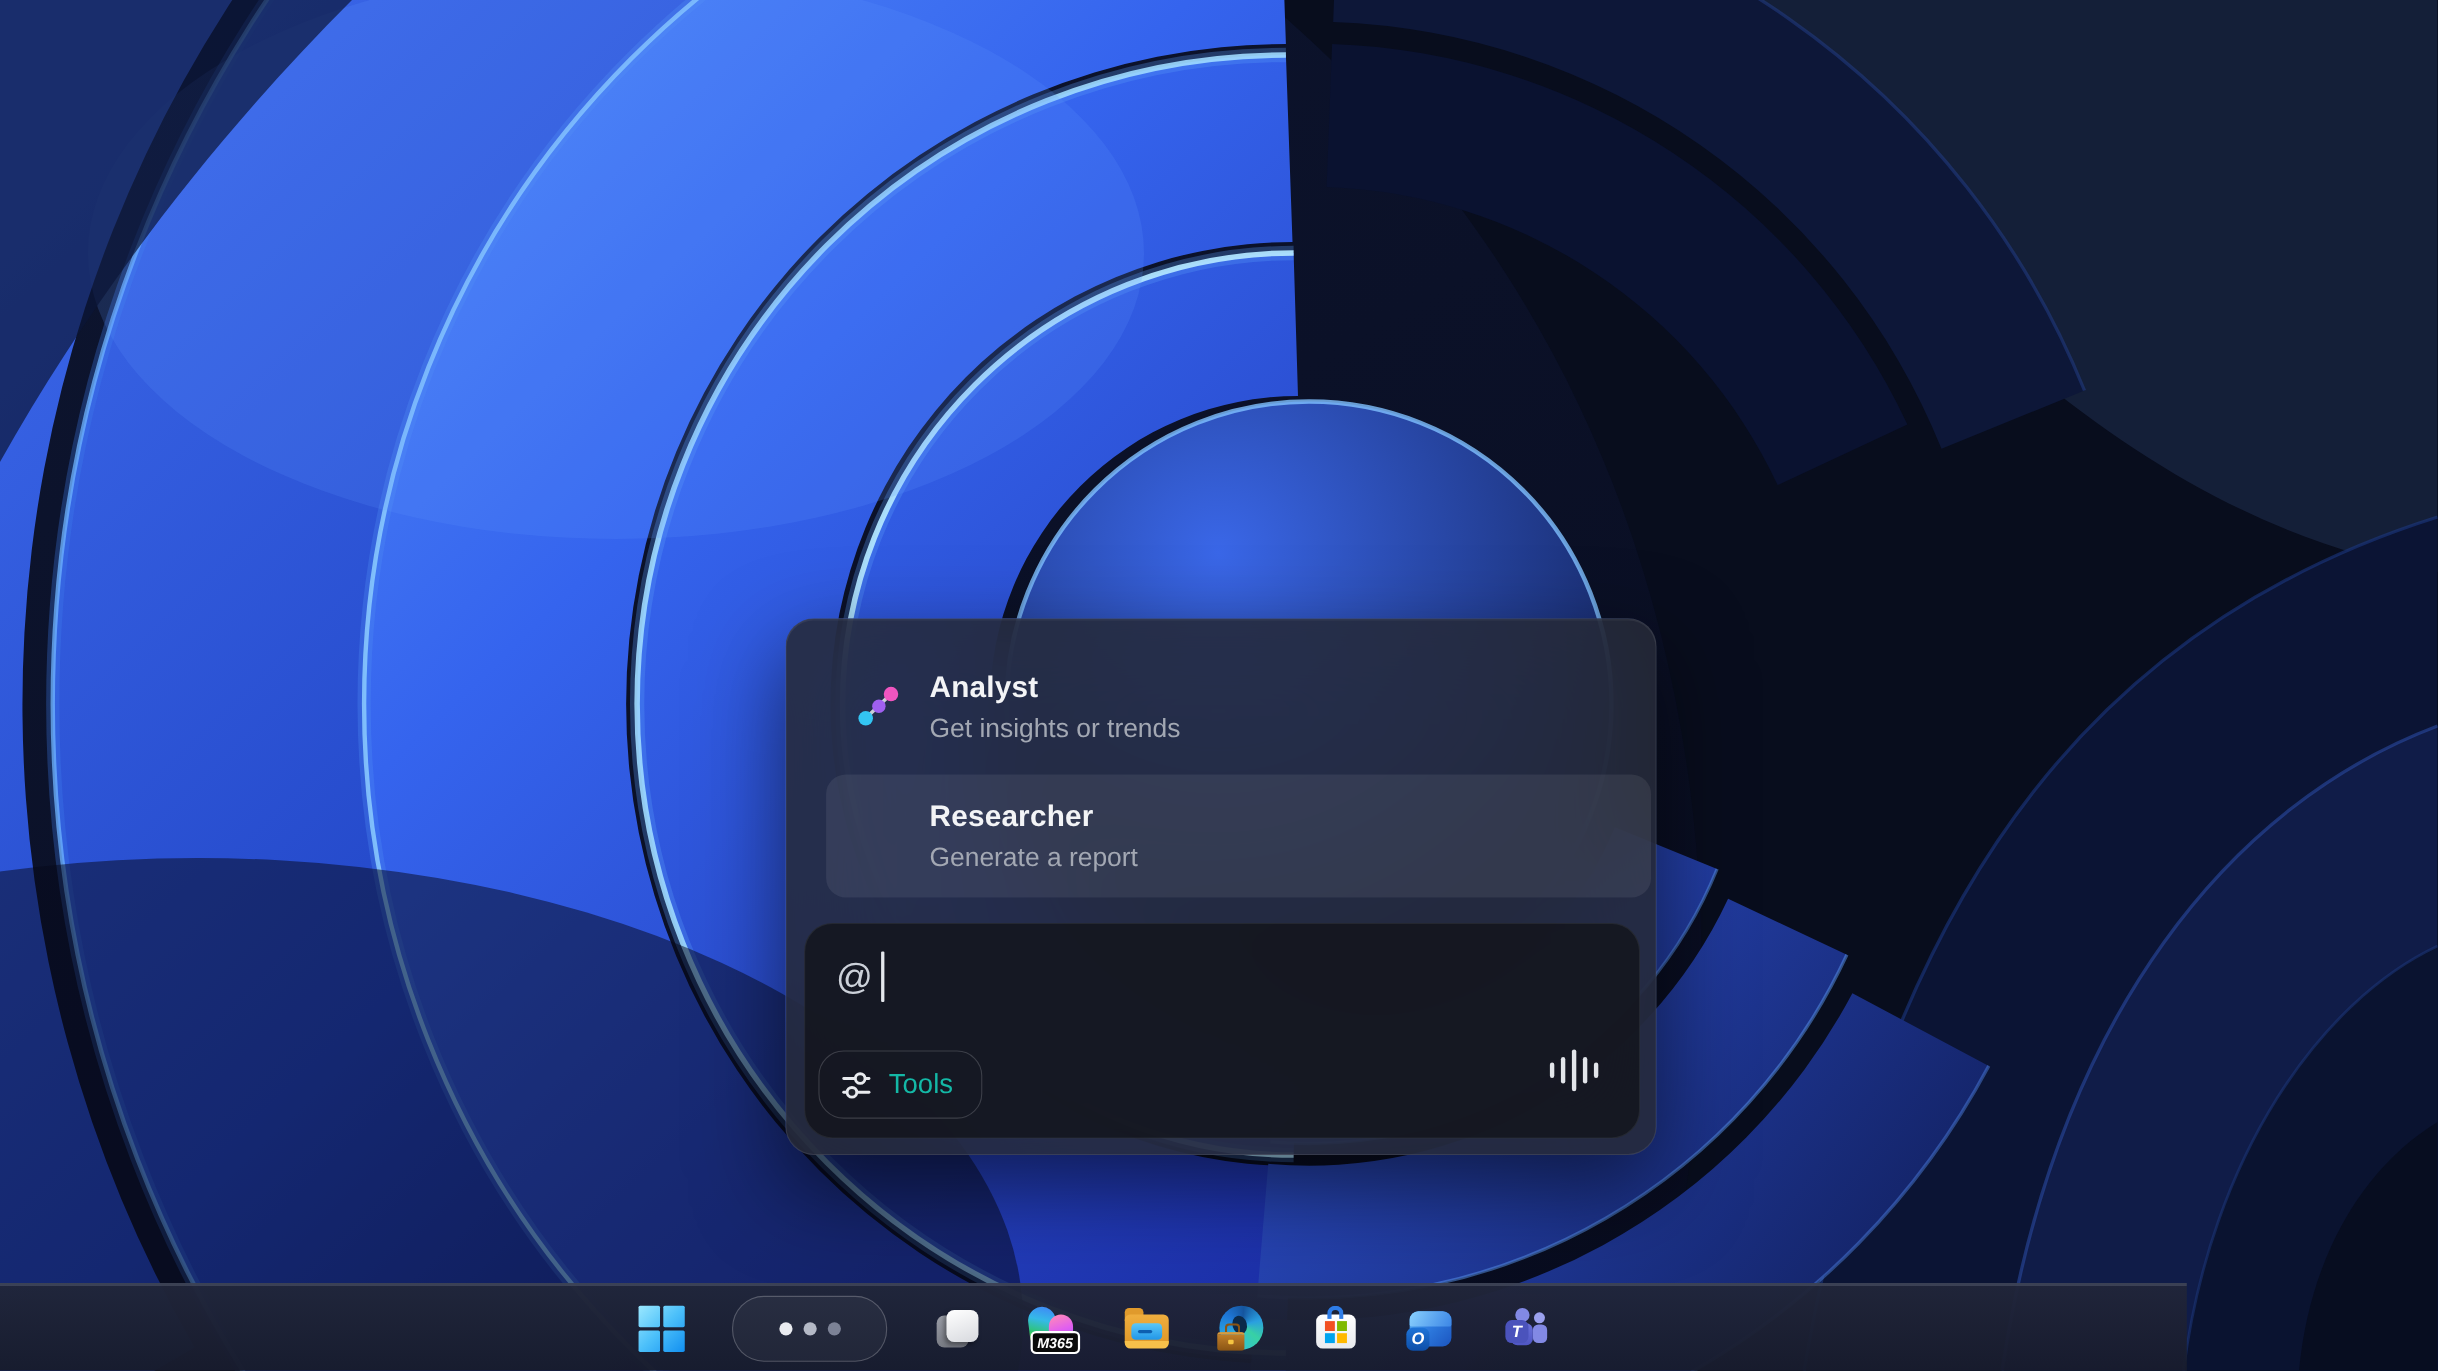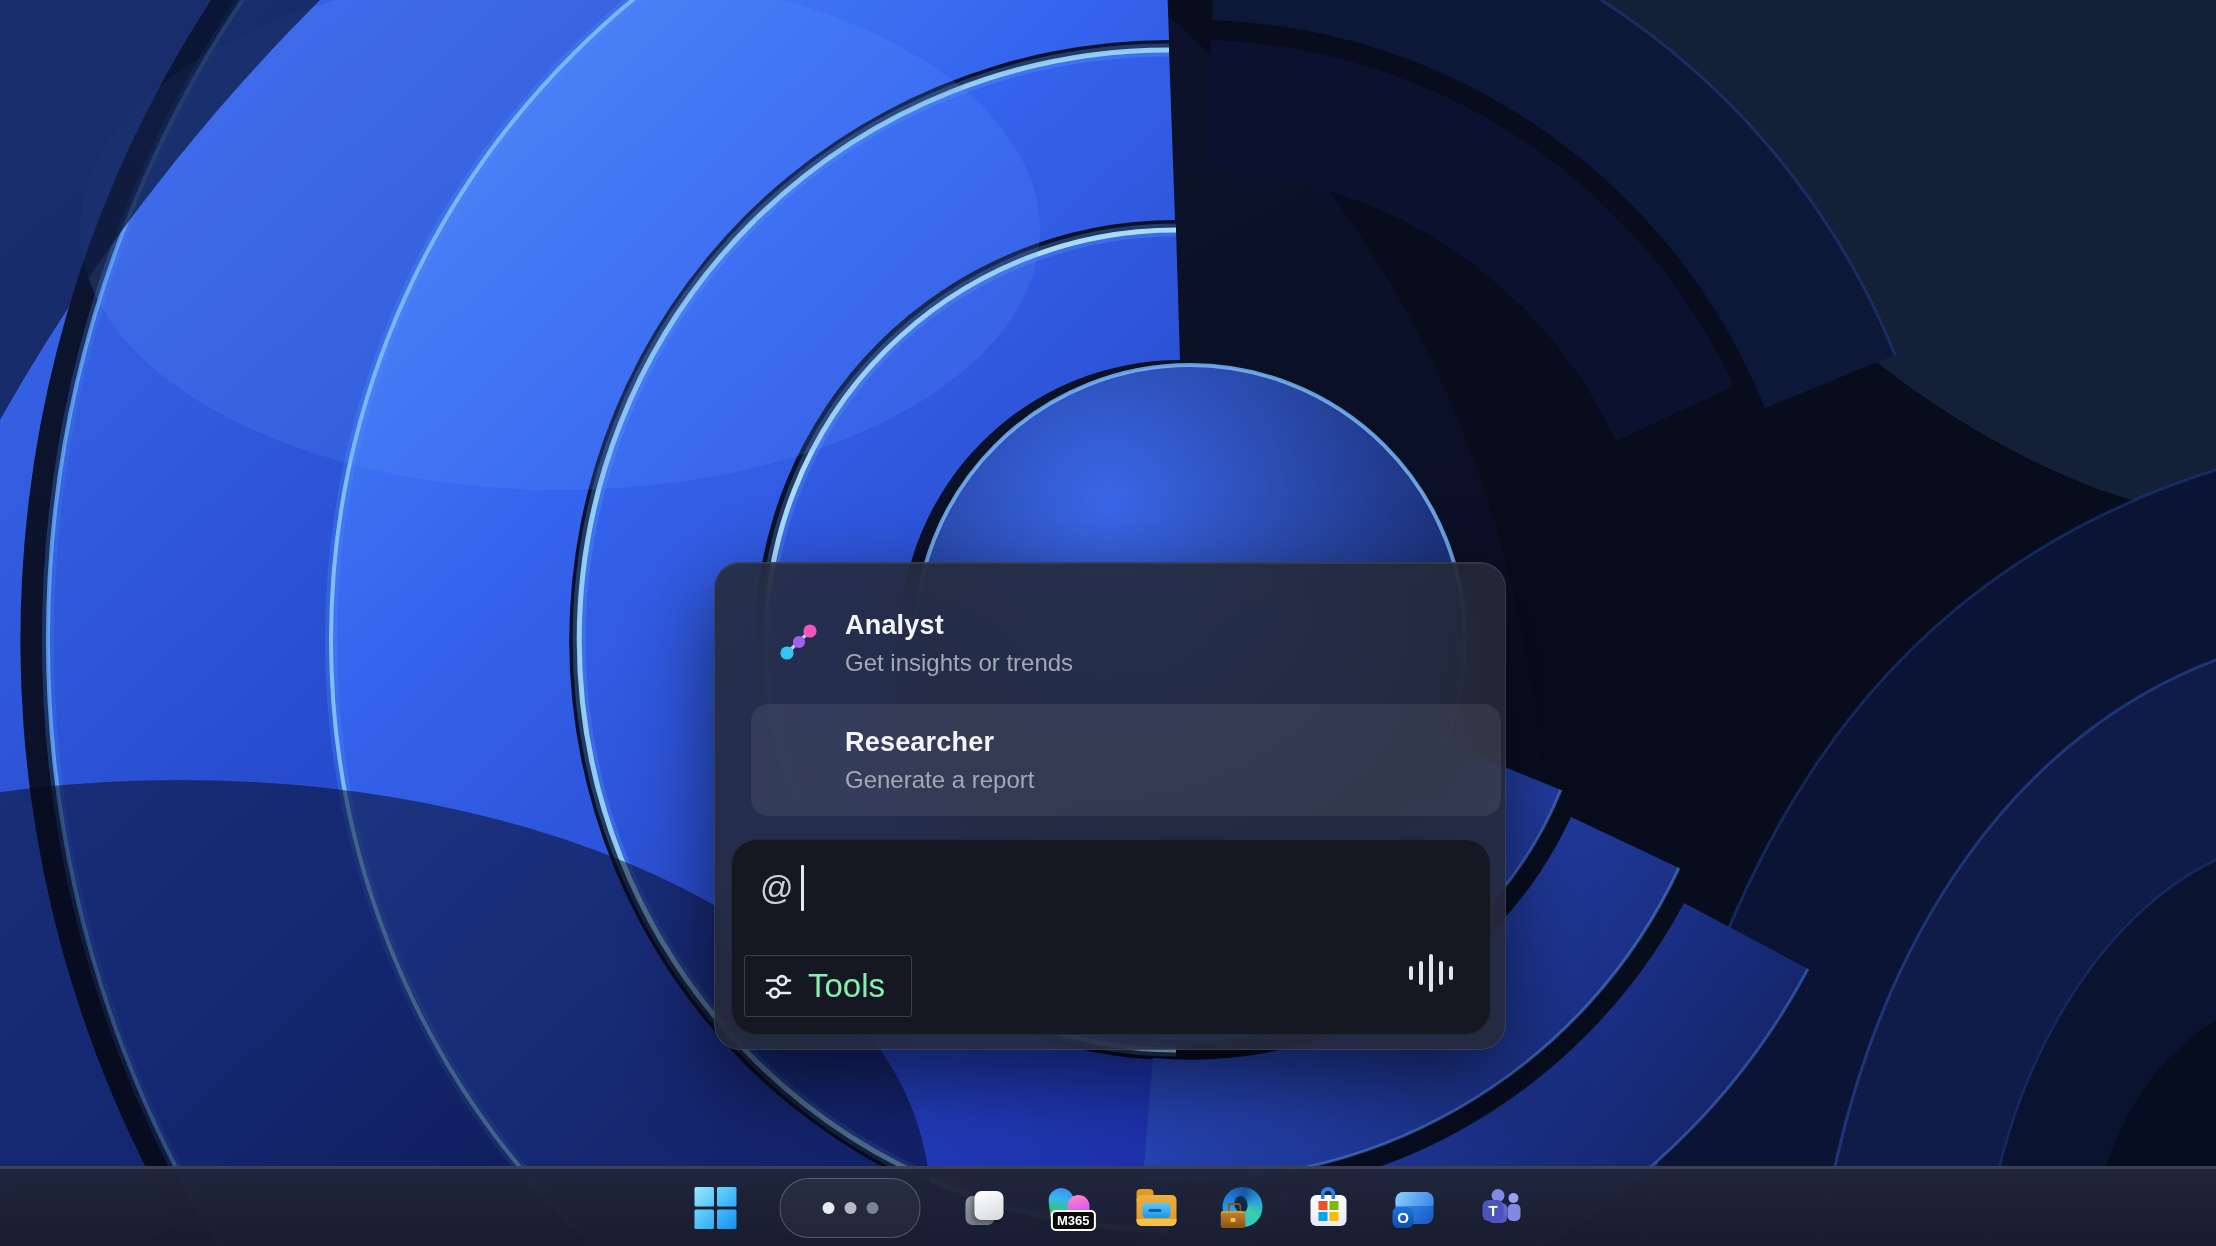--- a/index.html
+++ b/index.html
@@ -27,30 +27,30 @@
 
   
   .composer{position:absolute;left:16px;top:276px;width:760px;height:196px;border-radius:26px;
             background:rgba(19,21,28,0.85);border:1px solid rgba(255,255,255,0.07);box-sizing:border-box;}
   .cinput{position:absolute;left:28px;top:24px;display:flex;align-items:center;cursor:text;}
   .at{font-size:33px;color:#ccd1d9;line-height:48px;}
   .caret{width:3px;height:46px;background:#e4e7ec;margin-left:7px;border-radius:1px;
          animation:blink 1.15s steps(1) infinite;}
   @keyframes blink{0%,55%{opacity:1}56%,100%{opacity:0}}
   .tools-btn{position:absolute;left:12px;bottom:17px;height:62px;padding:0 26px 0 20px;
-             border-radius:3px;border:1px solid rgba(255,255,255,0.17);background:transparent;
-             display:flex;align-items:center;gap:16px;color:#86efac;font-size:33px;cursor:pointer;}
+             border-radius:23px;border:1px solid rgba(255,255,255,0.17);background:transparent;
+             display:flex;align-items:center;gap:16px;color:#14b8a6;font-size:25px;cursor:pointer;}
   .voice{position:absolute;right:37px;bottom:30px;height:62px;display:flex;align-items:center;gap:6px;cursor:pointer;}
   .vbar{width:4px;border-radius:2px;background:#e2e5ea;}
   .vb1,.vb5{height:14px}.vb2,.vb4{height:24px}.vb3{height:38px}
 
   
-  .taskbar{position:absolute;left:0;bottom:0;width:2216px;height:80px;
+  .taskbar{position:absolute;left:0;bottom:0;width:1988px;height:80px;
            background:linear-gradient(180deg,rgba(33,38,58,0.97),rgba(24,28,45,0.97));
-           border-top:3px solid rgba(150,160,185,0.28);box-sizing:border-box;}
+           border-top:3px solid rgba(150,160,185,0.28);box-sizing:border-box;font-style:italic;}
   .tb-center{position:absolute;left:50%;top:0;height:77px;transform:translateX(-50%);
              display:flex;align-items:center;gap:42px;}
   .tb-item{width:44px;height:44px;position:relative;display:flex;align-items:center;justify-content:center;cursor:pointer;}
   .pill{width:139px;height:58px;border-radius:29px;border:1px solid rgba(255,255,255,0.22);
         background:rgba(255,255,255,0.045);display:flex;align-items:center;justify-content:center;gap:10px;cursor:pointer;}
   .dot{width:12px;height:12px;border-radius:50%;}
   .dot.d1{background:#e9ebf0}.dot.d2{background:#b4b9c6}.dot.d3{background:#7c8296}
 
   
   .tv-back{position:absolute;left:3px;bottom:5px;width:29px;height:29px;border-radius:7px;

